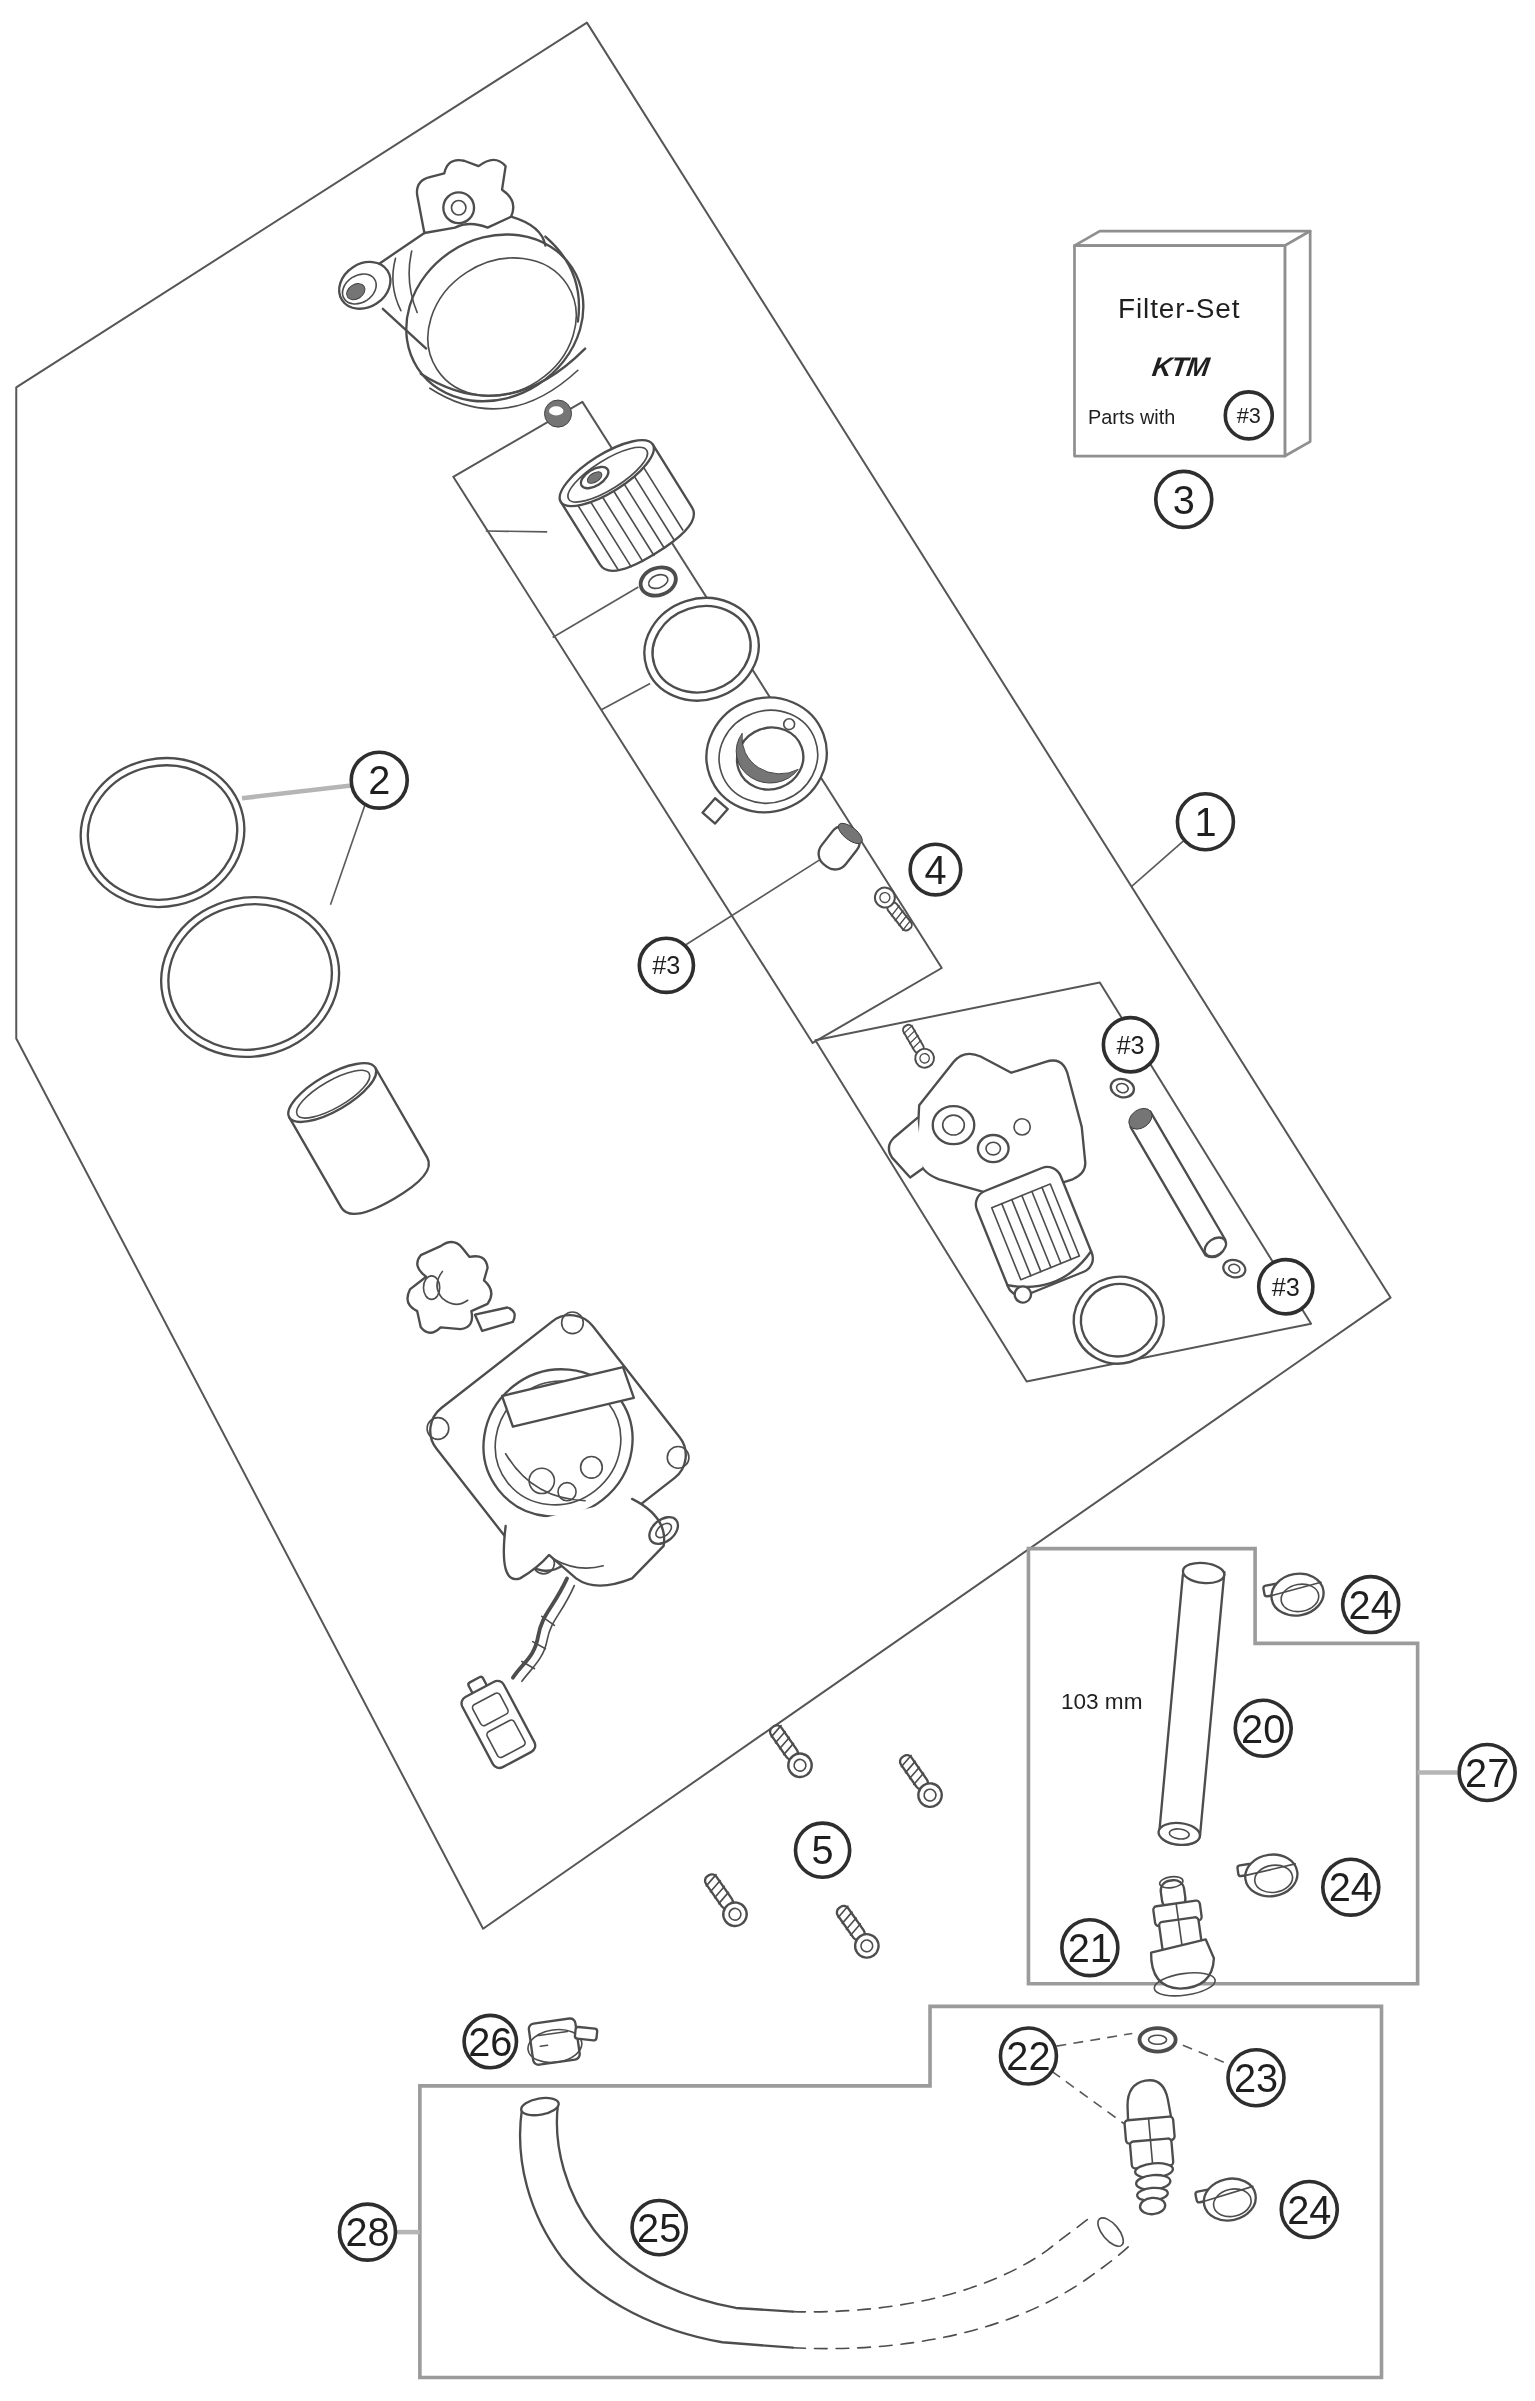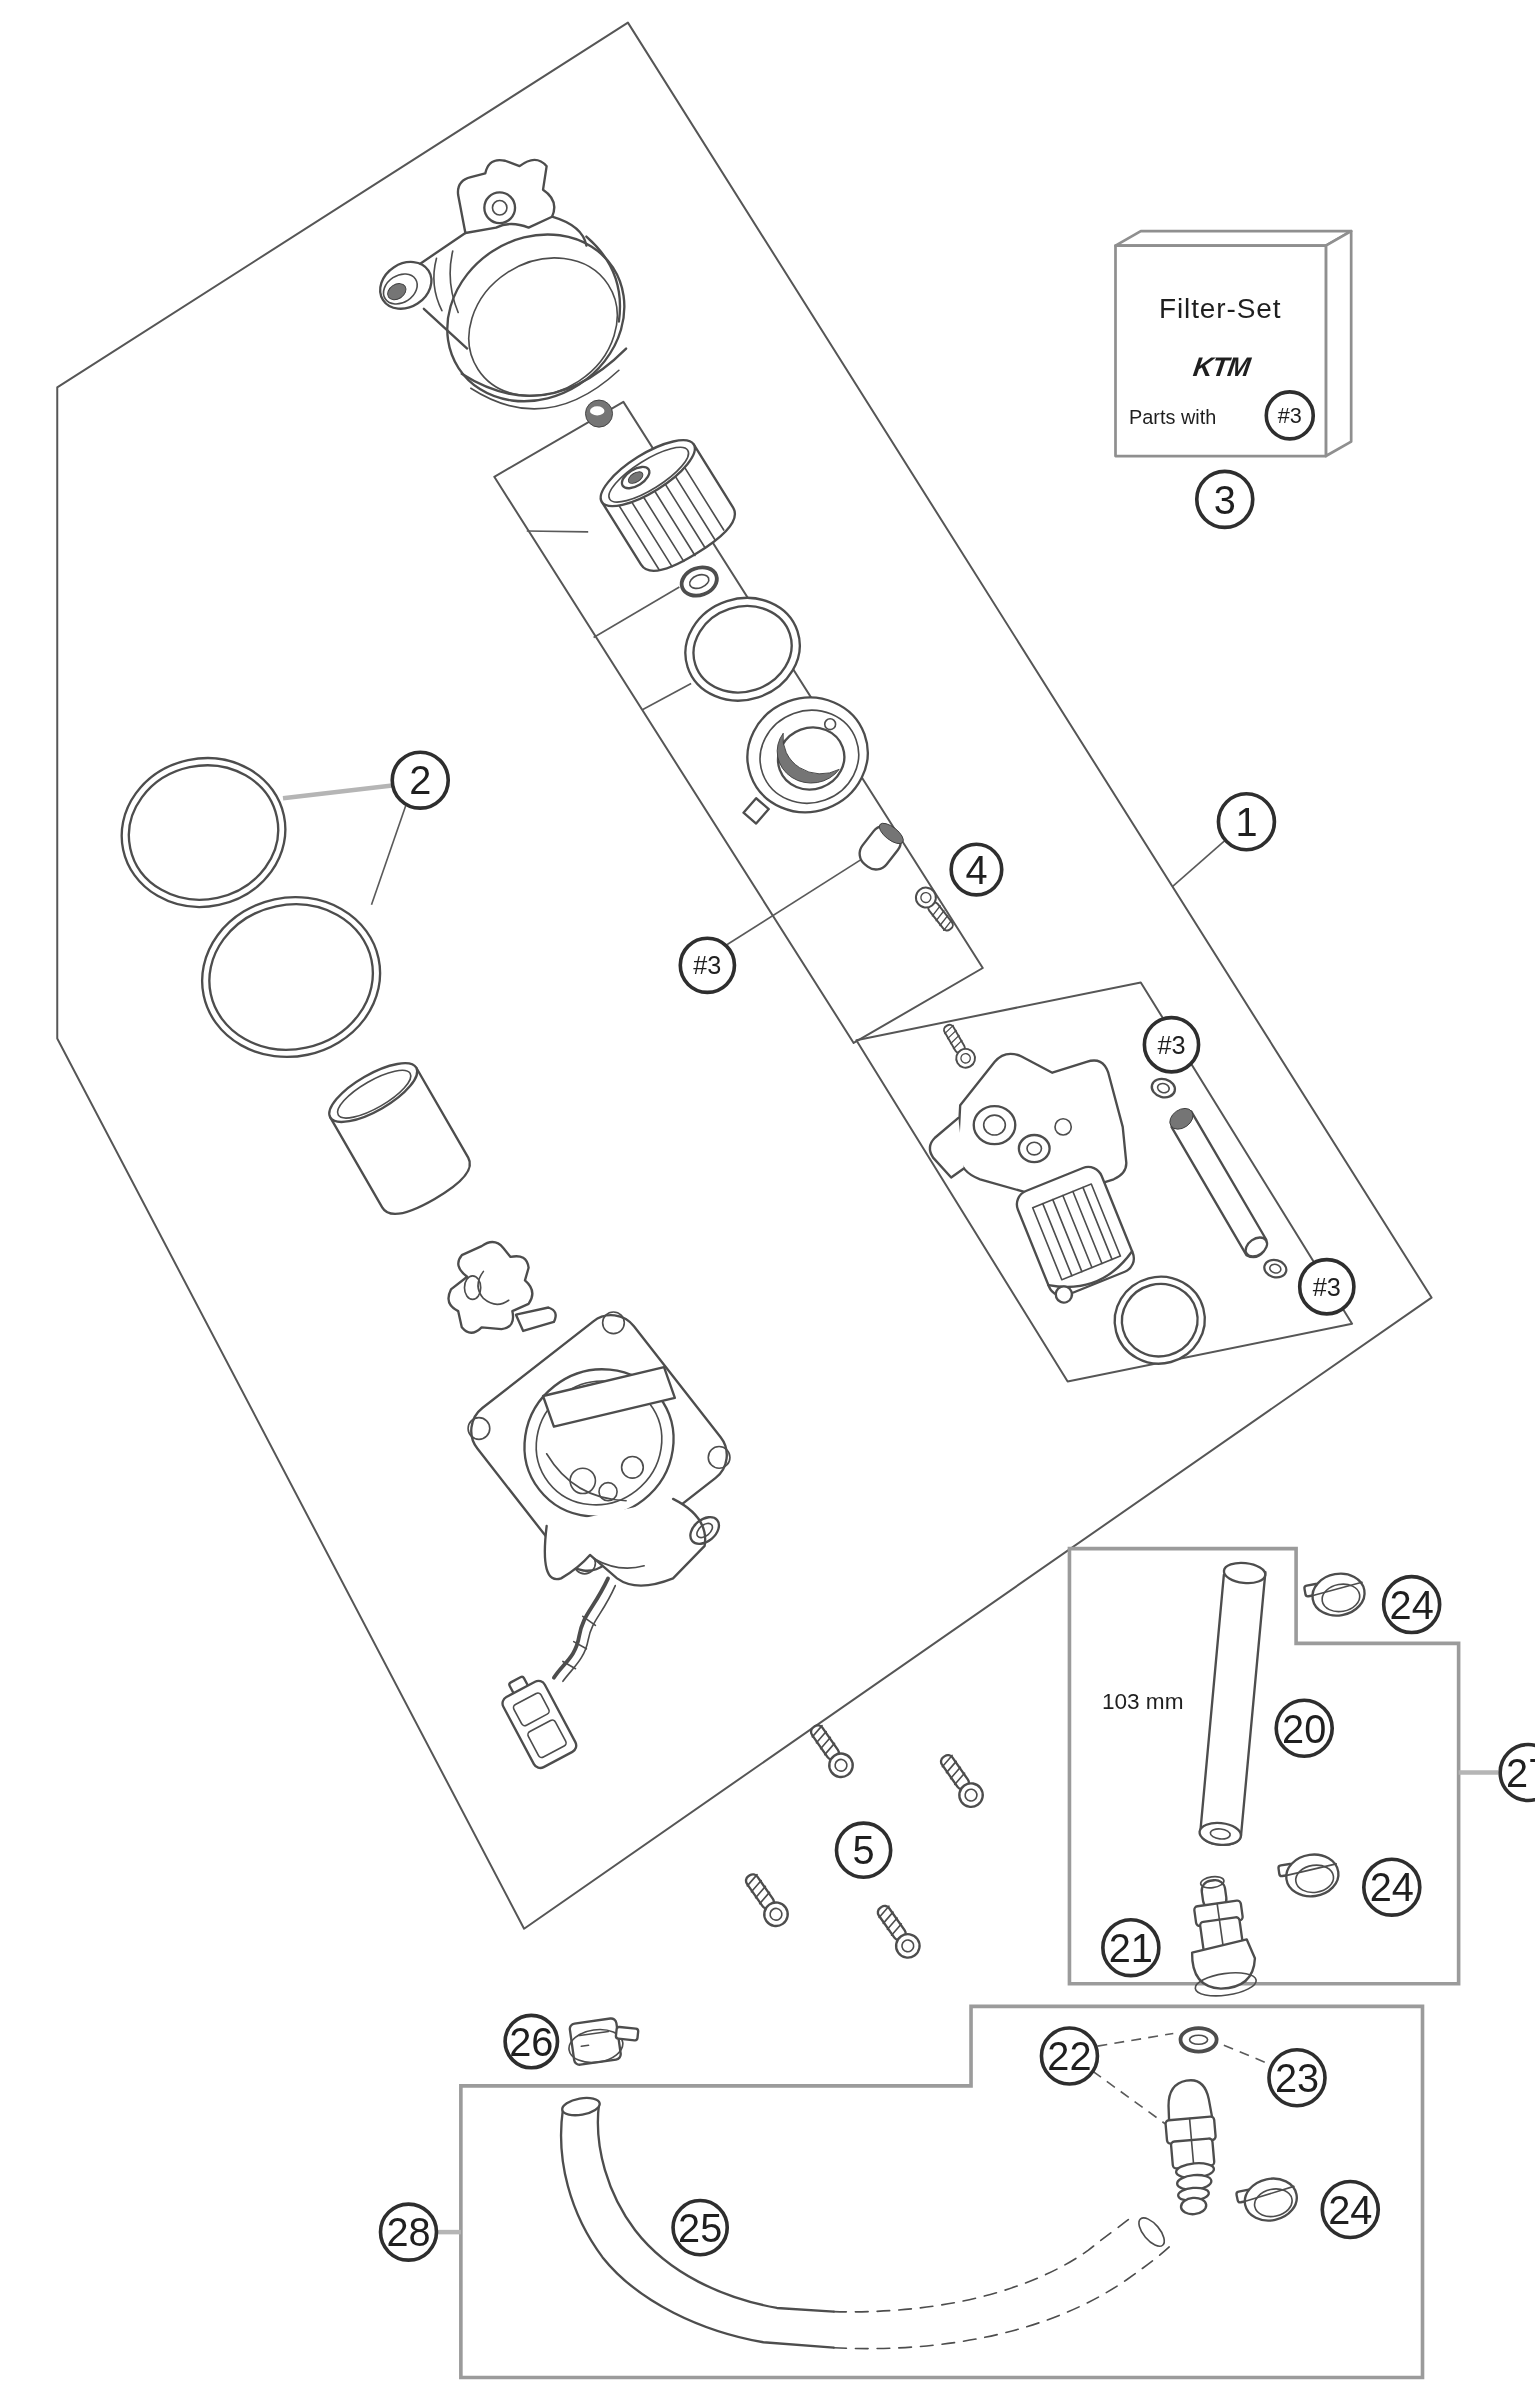--- a/index.html
+++ b/index.html
@@ -1,16 +1,16 @@
 <!DOCTYPE html>
 <html style="font-size:14.5px"><head>
 <meta charset="utf-8">
 <style>
   html,body{margin:0;padding:0;background:#ffffff;}
-  .stage{width:1402px;height:2401px;position:relative;background:#fff;margin-left:41px;}
+  .stage{width:1402px;height:2401px;position:relative;background:#fff;}
   svg{display:block;}
   text{font-family:"Liberation Sans","DejaVu Sans",sans-serif;fill:#1f1f1f;}
 
   .part{fill:#ffffff;stroke:#4d4d4d;stroke-width:2.6;stroke-linejoin:round;stroke-linecap:round;}
   .part-open{fill:none;stroke:#4d4d4d;stroke-width:2.6;stroke-linejoin:round;stroke-linecap:round;}
   .thin{stroke-width:1.8;}
   .thick{stroke-width:4.2;}
   .darkfill{fill:#757575;stroke:#3d3d3d;}
 
   .groupbox{fill:none;stroke:#565656;stroke-width:2.2;stroke-linejoin:round;}

